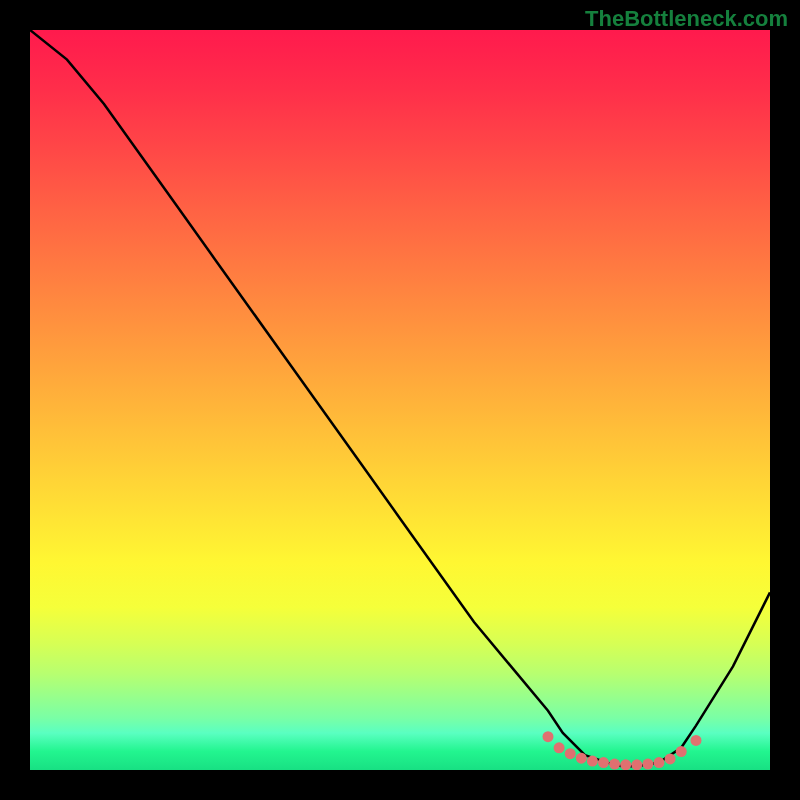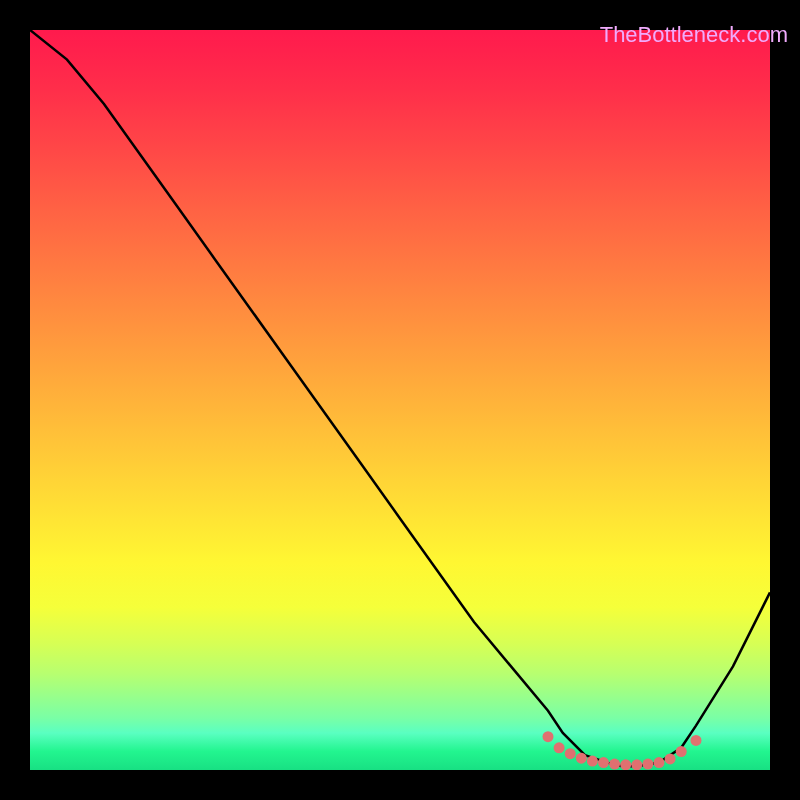--- a/index.html
+++ b/index.html
@@ -1,18 +1,18 @@
 <!DOCTYPE html>
 <html><head>
 <meta charset="utf-8">
 <style>
 *{margin:0;padding:0;box-sizing:border-box}
 body{background:#000;width:800px;height:800px;position:relative;font-family:Arial,sans-serif}
 .outer{width:800px;height:800px;background:#000;position:relative}
-.watermark{position:absolute;top:22px;right:12px;color:#f0abfc;font-size:22px;font-weight:400;z-index:10}
+.watermark{position:absolute;top:6px;right:12px;color:#15803d;font-size:22px;font-weight:700;z-index:10}
 .plot-area{position:absolute;top:30px;left:30px;width:740px;height:740px;background:linear-gradient(to bottom,
 #ff1a4d 0%,
 #ff2e4a 8%,
 #ff4747 16%,
 #ff6144 24%,
 #ff7a41 32%,
 #ff933e 40%,
 #ffac3b 48%,
 #ffc538 56%,
 #ffde35 64%,

